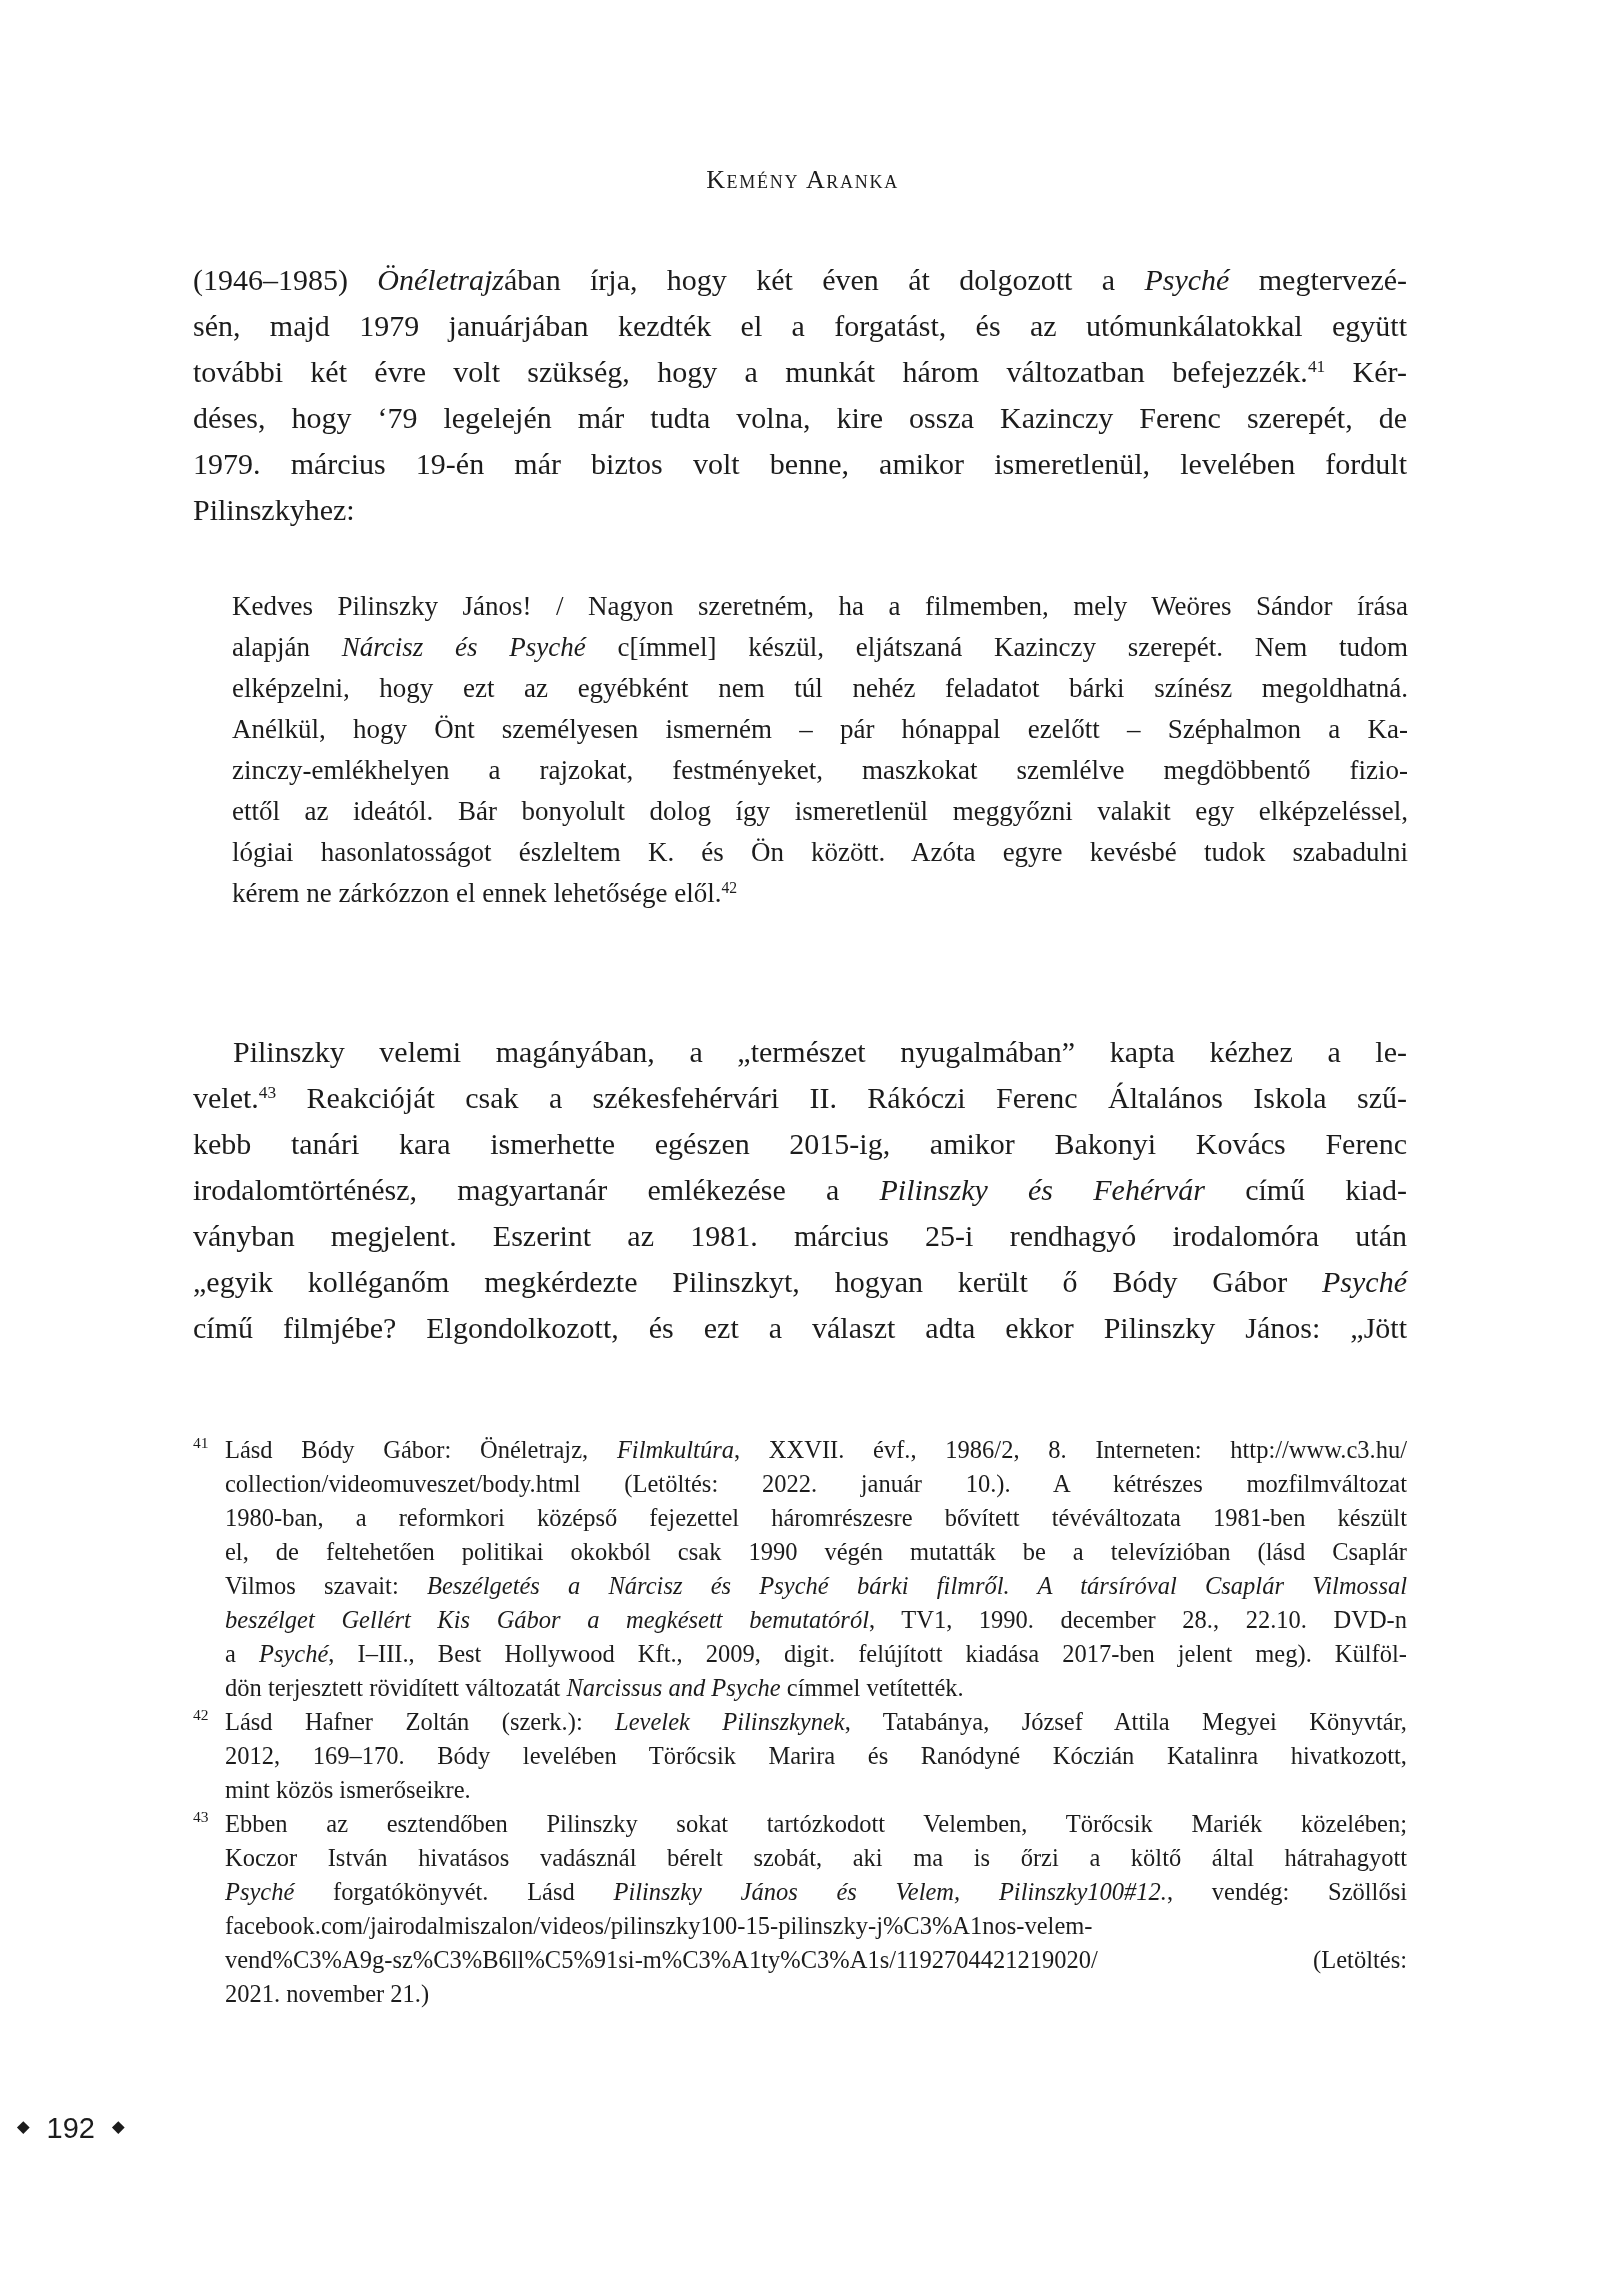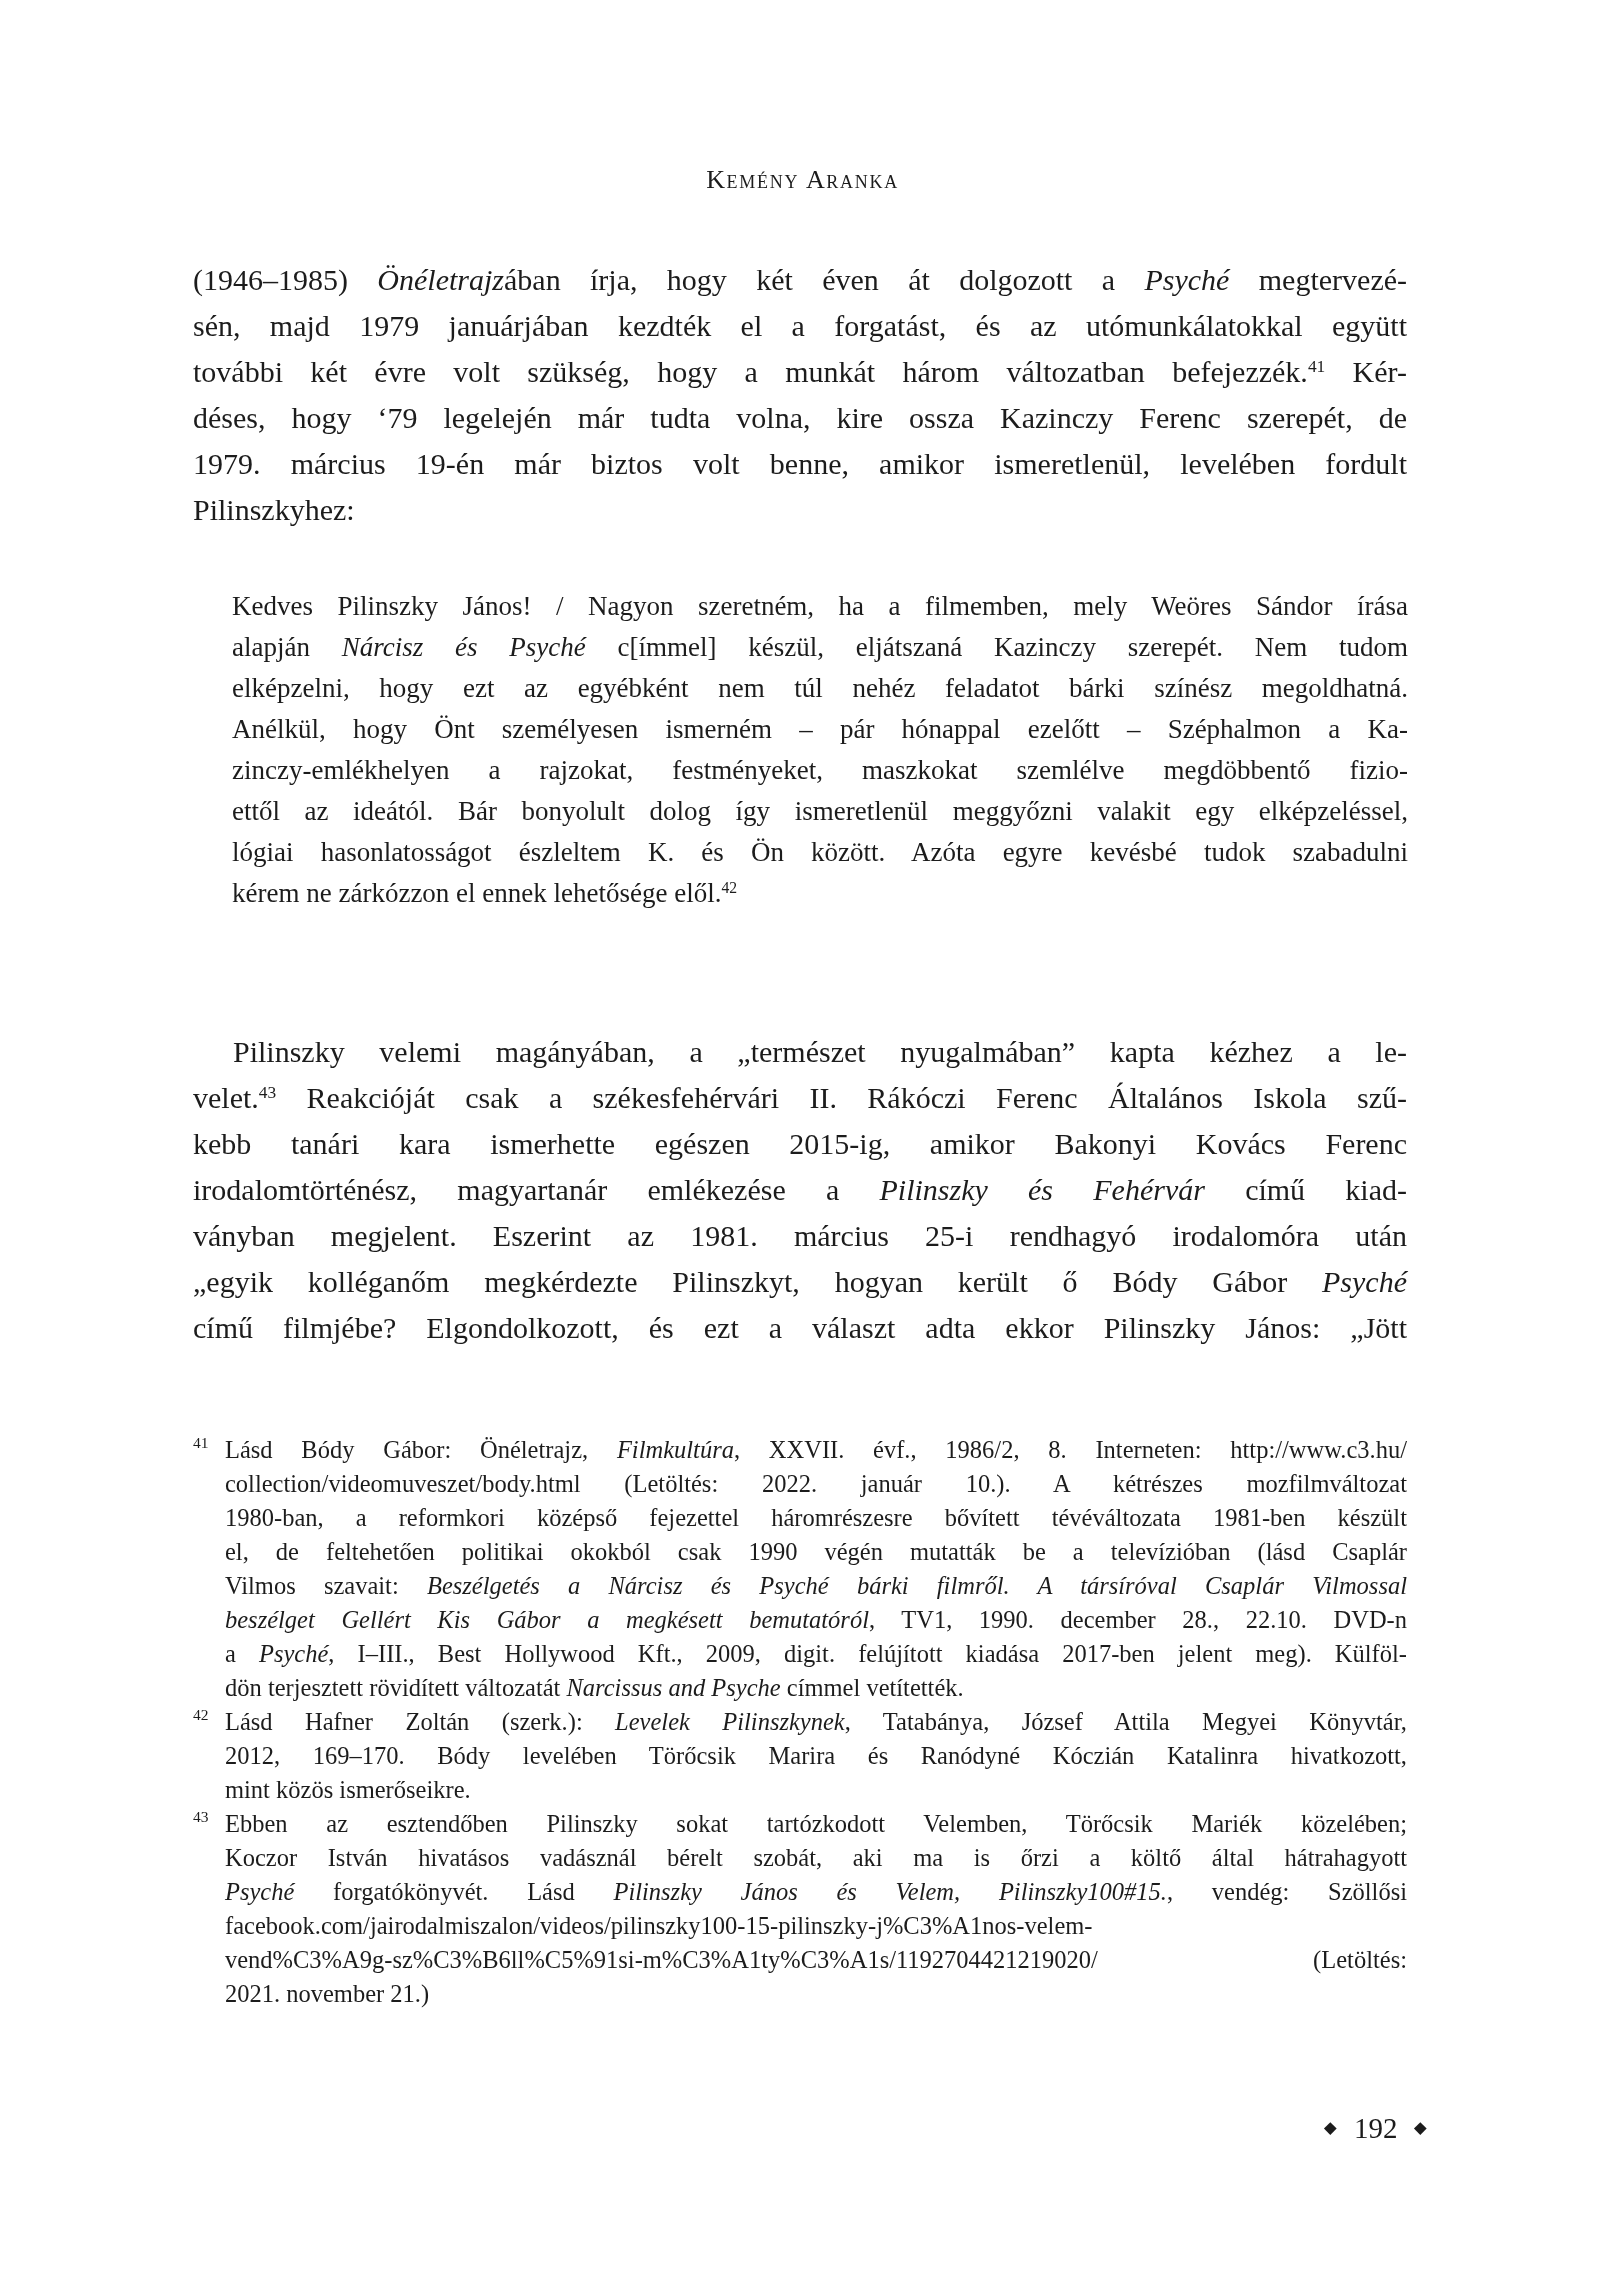--- a/index.html
+++ b/index.html
@@ -17,22 +17,22 @@
   .body-block .line { height: 46px; line-height: 46px; }
   .indent { padding-left: 40px; margin-top: 28px; }
   .quote-block { left: 232px; width: 1176px; font-size: 27px; }
   .quote-block .line { height: 41px; line-height: 41px; }
   .fn-block { left: 193px; width: 1214px; font-size: 24.5px; }
   .fn-block .line { height: 34px; line-height: 34px; padding-left: 32px; position: relative; }
   .fn-num { position: absolute; left: 0; top: -6.9px; font-size: 15.5px; }
   sup { font-size: 0.58em; vertical-align: 0; position: relative; top: -0.55em; line-height: 0; }
   i { font-style: italic; }
   .folio {
-    position: absolute; left: 0; width: 1444px; top: 2110px; text-align: right;
-    font-family: Liberation Serif, serif; font-size: 29px;
+    position: absolute; left: 0; width: 1444px; top: 2110px; text-align: left;
+    font-family: Liberation Sans, sans-serif; font-size: 29px;
   }
   .diamond { display: inline-block; width: 8.6px; height: 8.6px; background: #1c1c1c; transform: rotate(45deg); vertical-align: middle; margin: 0 19px; position: relative; top: -2.6px; }
 </style>
 </head>
 <body>
 
 <div class="page">
   <div class="running-head">Kemény Aranka</div>
 
   <div class="block body-block" style="top:255px;">
@@ -77,21 +77,21 @@
         <span class="line last">dön terjesztett rövidített változatát <i>Narcissus and Psyche</i> címmel vetítették.</span>
       </div>
       <div>
         <span class="line"><span class="fn-num">42</span>Lásd Hafner Zoltán (szerk.): <i>Levelek Pilinszkynek</i>, Tatabánya, József Attila Megyei Könyvtár,</span>
         <span class="line">2012, 169–170. Bódy levelében Törőcsik Marira és Ranódyné Kóczián Katalinra hivatkozott,</span>
         <span class="line last">mint közös ismerőseikre.</span>
       </div>
       <div>
         <span class="line"><span class="fn-num">43</span>Ebben az esztendőben Pilinszky sokat tartózkodott Velemben, Törőcsik Mariék közelében;</span>
         <span class="line">Koczor István hivatásos vadásznál bérelt szobát, aki ma is őrzi a költő által hátrahagyott</span>
-        <span class="line"><i>Psyché</i> forgatókönyvét. Lásd <i>Pilinszky János és Velem, Pilinszky100#15.</i>, vendég: Szöllősi</span>
+        <span class="line"><i>Psyché</i> forgatókönyvét. Lásd <i>Pilinszky János és Velem, Pilinszky100#12.</i>, vendég: Szöllősi</span>
         <span class="line">facebook.com/jairodalmiszalon/videos/pilinszky100-15-pilinszky-j%C3%A1nos-velem-</span>
         <span class="line">vend%C3%A9g-sz%C3%B6ll%C5%91si-m%C3%A1ty%C3%A1s/1192704421219020/ (Letöltés:</span>
         <span class="line last">2021. november 21.)</span>
       </div>
     </div>
 
   <div class="folio">
     <span class="diamond"></span><span>192</span><span class="diamond"></span>
   </div>
 </div>

